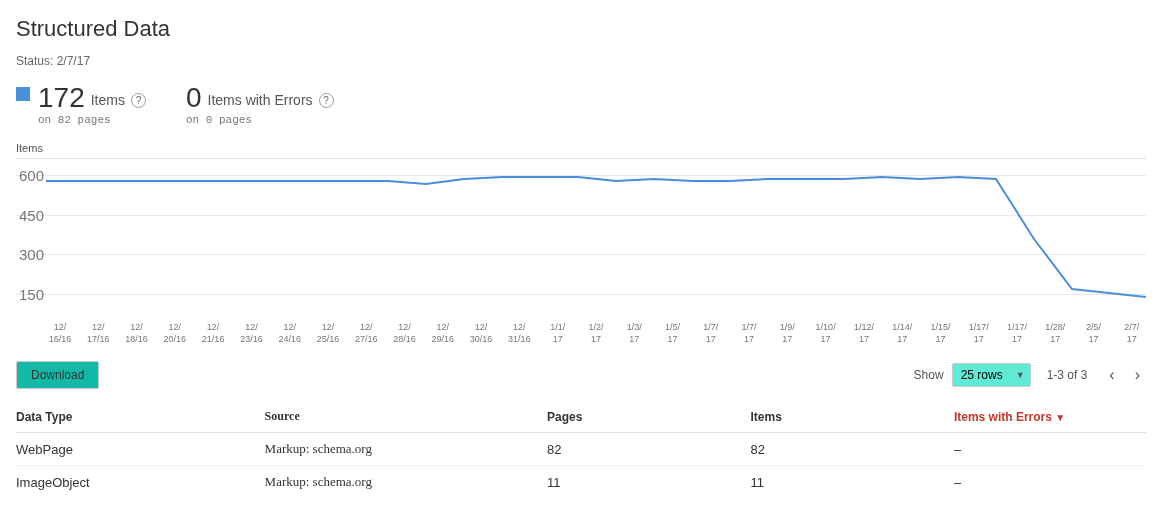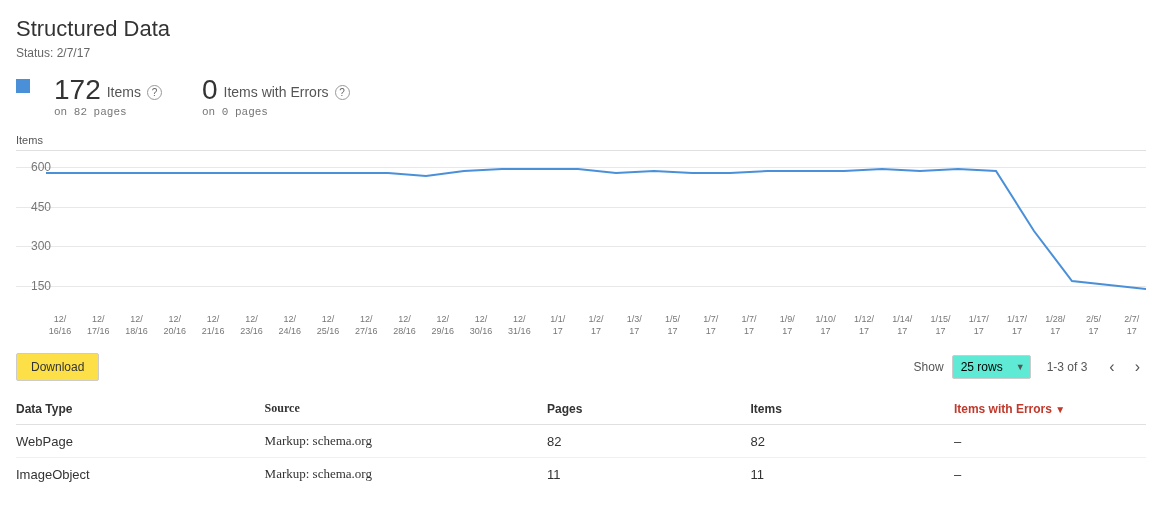--- a/index.html
+++ b/index.html
@@ -1,41 +1,41 @@
 <!DOCTYPE html>
 <html><head>
   <meta charset="utf-8">
   <style>
     * { box-sizing: border-box; margin: 0; padding: 0; }
     body { font-family: Arial, sans-serif; font-size: 13px; color: #333; background: #fff; padding: 16px; }
     
-    .page-title { font-size: 22px; font-weight: normal; color: #333; margin-bottom: 4px; }
+    .page-title { font-size: 22px; font-weight: normal; color: #333; margin-bottom: 12px; }
     .status-line { font-size: 12px; color: #666; margin-bottom: 16px; }
     
     .metrics-row { display: flex; align-items: flex-start; margin-bottom: 16px; gap: 40px; }
-    .metric-block { display: flex; align-items: flex-start; gap: 24px; }
+    .metric-block { display: flex; align-items: flex-start; gap: 8px; }
     .metric-color-box { width: 14px; height: 14px; margin-top: 3px; flex-shrink: 0; }
     .metric-number { font-size: 28px; font-weight: normal; color: #333; line-height: 1; }
     .metric-label-top { display: flex; align-items: center; gap: 6px; }
     .metric-label { font-size: 14px; color: #555; margin-top: 4px; }
     .metric-sublabel { font-size: 11px; color: #777; margin-top: 2px; font-family: Liberation Mono, monospace; }
     .help-icon { display: inline-flex; align-items: center; justify-content: center; width: 15px; height: 15px; border-radius: 50%; border: 1px solid #999; color: #666; font-size: 10px; cursor: pointer; margin-top: 4px; flex-shrink: 0; }
     
     .chart-section { margin-bottom: 12px; }
     .chart-y-label { font-size: 11px; color: #555; margin-bottom: 4px; }
     .chart-container { position: relative; width: 100%; height: 160px; border-top: 1px solid #e0e0e0; }
     .chart-grid-line { position: absolute; left: 0; right: 0; border-top: 1px solid #e8e8e8; }
-    .chart-y-tick { position: absolute; left: 15px; font-size: 12px; color: #777; transform: translateY(-50%); }
+    .chart-y-tick { position: absolute; left: 3px; font-size: 15px; color: #777; transform: translateY(-50%); }
     .chart-svg { position: absolute; top: 0; left: 30px; right: 0; bottom: 0; }
     
     .chart-x-labels { display: flex; justify-content: space-between; padding: 4px 0 4px 30px; margin-bottom: 8px; }
     .chart-x-label { font-size: 9px; color: #777; text-align: center; width: 28px; flex-shrink: 0; line-height: 1.3; }
     
     .toolbar { display: flex; align-items: center; justify-content: space-between; margin-bottom: 12px; }
-    .download-btn { border: 1px solid #ccc; background: #fde047; padding: 6px 14px; font-size: 12px; cursor: pointer; color: #333; border-radius: 2px; }
+    .download-btn { border: 1px solid #ccc; background: #14b8a6; padding: 6px 14px; font-size: 12px; cursor: pointer; color: #333; border-radius: 2px; }
     
     .show-row { display: flex; align-items: center; gap: 8px; font-size: 12px; color: #555; }
     .rows-select { border: 1px solid #ccc; padding: 4px 20px 4px 8px; font-size: 12px; background: #5eead4; border-radius: 2px; cursor: pointer; appearance: none; -webkit-appearance: none; }
     .rows-select-wrapper { position: relative; display: inline-block; }
     .rows-select-wrapper::after { content: '▼'; position: absolute; right: 6px; top: 50%; transform: translateY(-50%); font-size: 9px; color: #555; pointer-events: none; }
     .pagination-info { font-size: 12px; color: #555; margin: 0 8px; text-align: center; }
     .page-btn { border: none; background: none; cursor: pointer; color: #555; padding: 4px 6px; font-size: 16px; }
     
     .data-table { width: 100%; border-collapse: collapse; }
     .data-table th { text-align: left; font-size: 12px; font-weight: bold; color: #333; padding: 8px 8px 8px 0; border-bottom: 1px solid #e0e0e0; }

